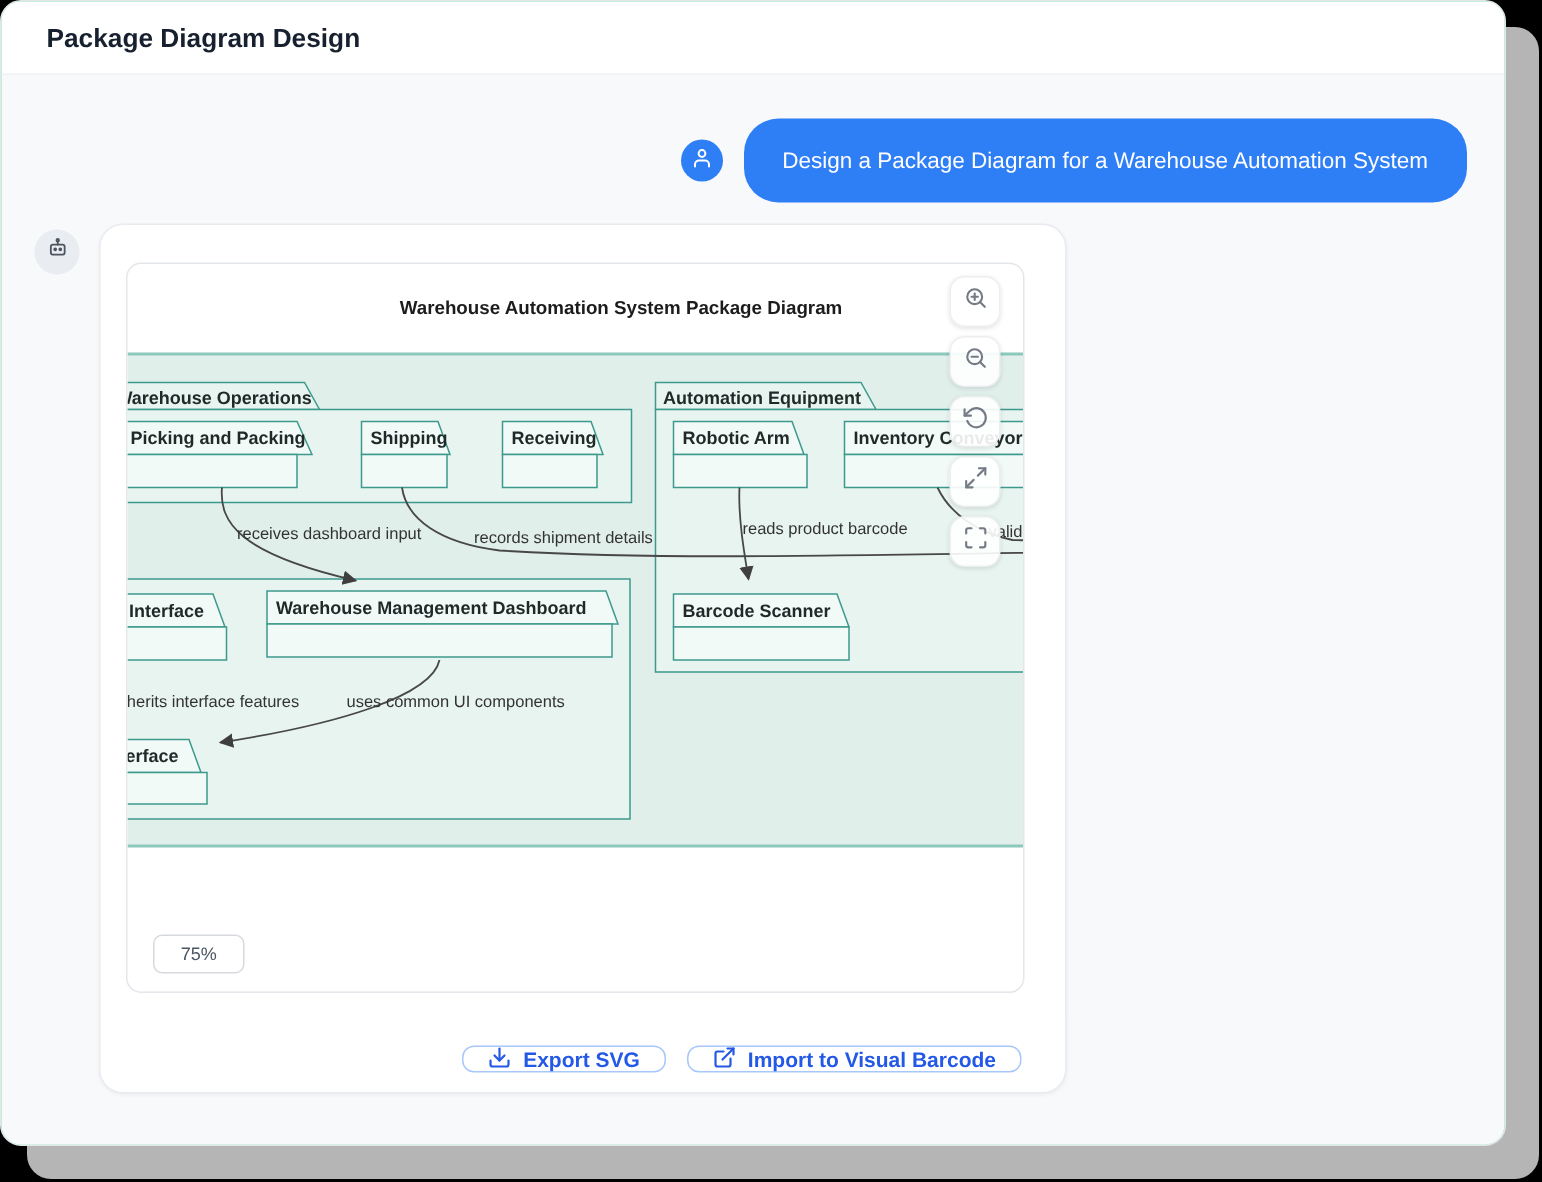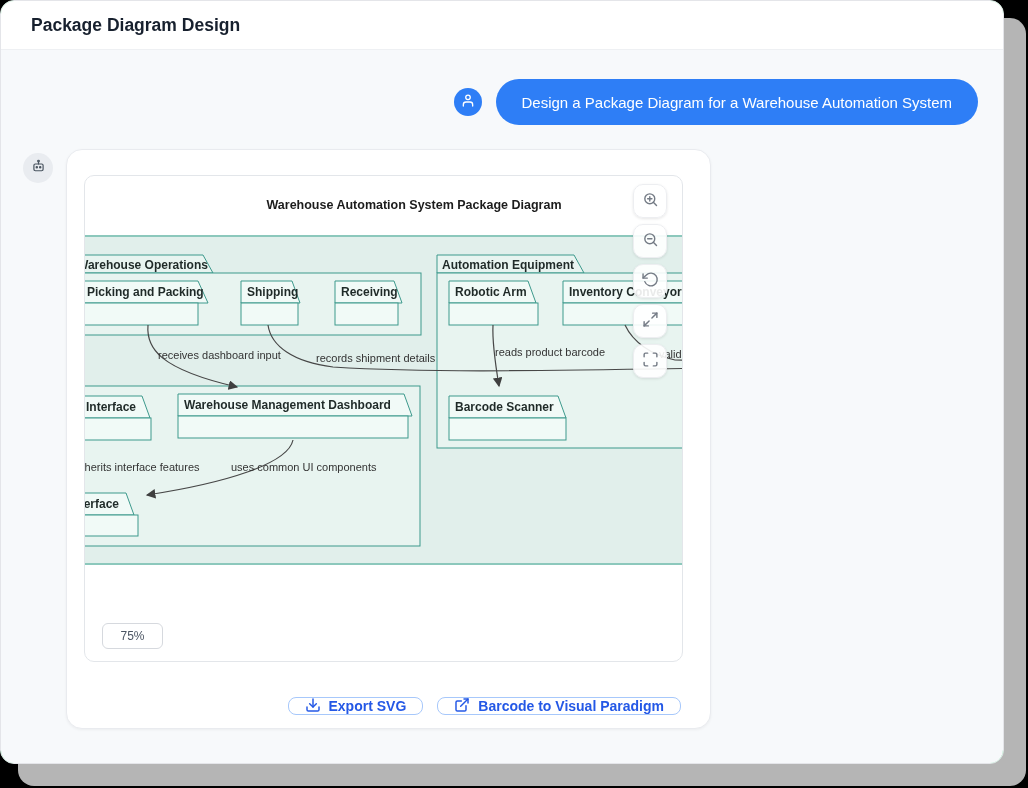--- a/index.html
+++ b/index.html
@@ -11,21 +11,21 @@
   .app-header { height:49px; display:flex; align-items:center; padding:0 30px;
                 background:#fff; border-bottom:1px solid #eef0f3; }
   .app-title { font-size:17.5px; font-weight:bold; color:#17202e; }
   .content { position:relative; width:100%; height:714px; background:#f7f9fb;
              border-radius:0 0 14px 14px; overflow:hidden; }
 
   
   .user-row { position:absolute; top:29px; right:25px; display:flex; align-items:center; gap:14px; }
   .avatar-user { width:28px; height:28px; border-radius:50%; background:#2e7ef6;
                  display:flex; align-items:center; justify-content:center; flex:0 0 auto; }
-  .bubble { height:46px; border-radius:23px; background:#2e7ef6; color:#fff;
+  .bubble { height:56px; border-radius:23px; background:#2e7ef6; color:#fff;
             font-size:15px; display:flex; align-items:center; padding:0 26px; white-space:nowrap; }
 
   
   .avatar-bot { position:absolute; top:103px; left:22px; width:30px; height:30px;
                 border-radius:50%; background:#e9ecf0; display:flex; align-items:center; justify-content:center; }
   .bot-card { position:absolute; top:99px; left:65px; width:645px; height:580px;
               background:#fff; border:1px solid #e9ebef; border-radius:16px;
               box-shadow:0 1px 3px rgba(0,0,0,0.05); }
 
   .diagram-panel { position:absolute; left:17px; top:25px; width:599px; height:487px;
@@ -253,19 +253,19 @@
           <span>Export SVG</span>
         </button>
         <button class="act-btn">
           <span>
             <svg viewBox="0 0 24 24" fill="none" stroke="#2458e6" stroke-width="2.2" stroke-linecap="round" stroke-linejoin="round">
               <path d="M18 13v6a2 2 0 0 1-2 2H5a2 2 0 0 1-2-2V8a2 2 0 0 1 2-2h6"></path>
               <polyline points="15 3 21 3 21 9"></polyline>
                 <line x1="10" y1="14" x2="21" y2="3"></line>
             </svg>
           </span>
-          <span>Barcode to Visual Paradigm</span>
+          <span>Import to Visual Barcode</span>
         </button>
       </div>
 
     </div>
   </div>
 </div>
 
 </body></html>

